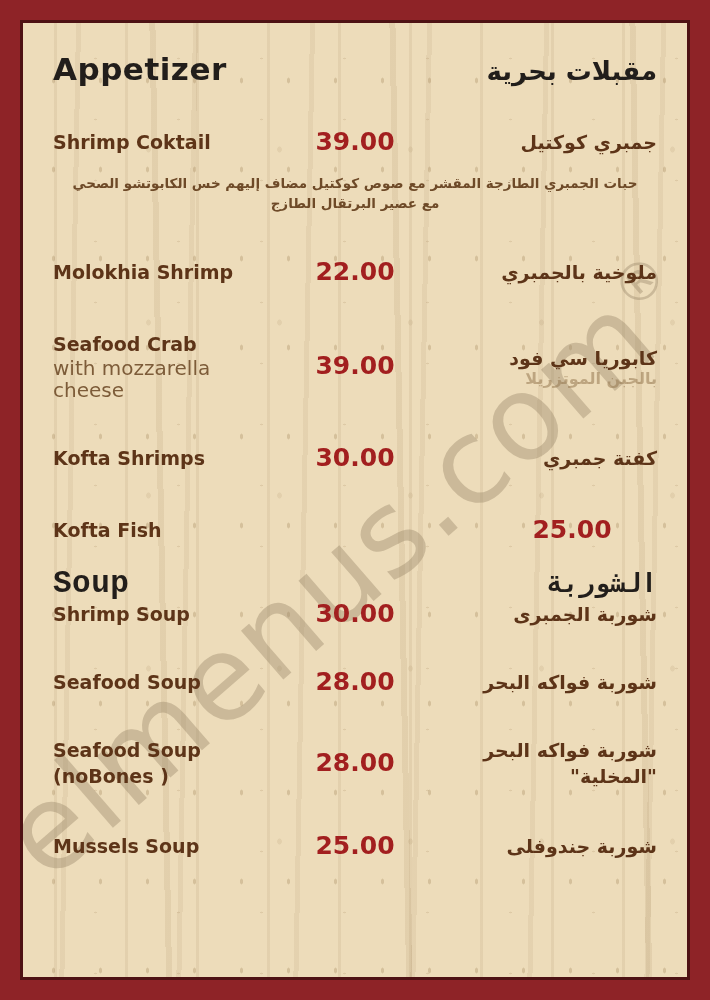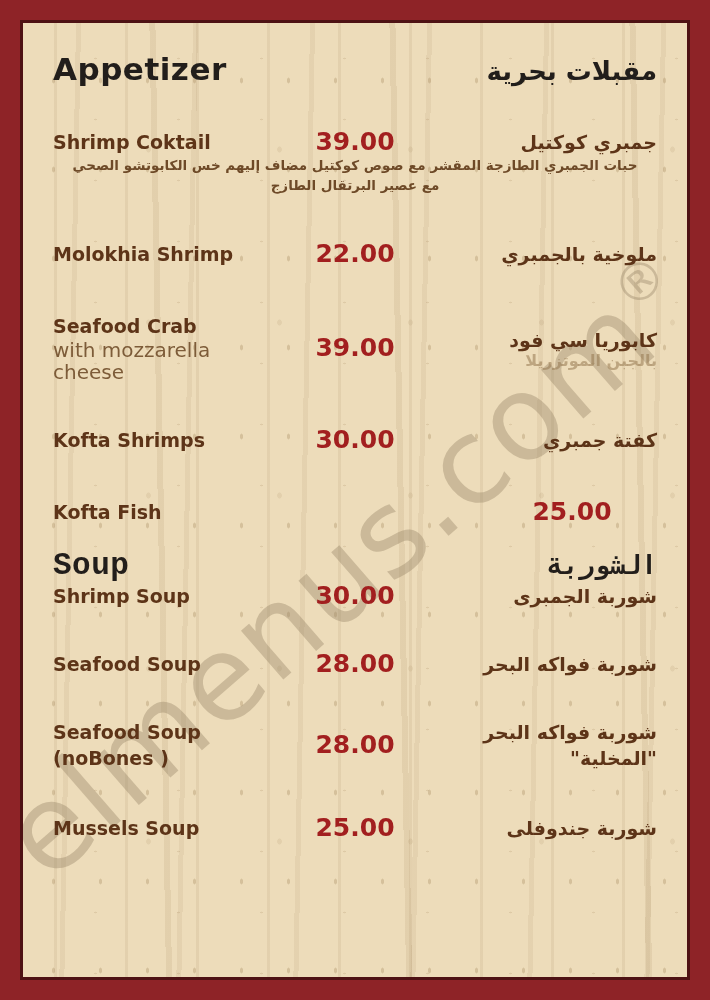--- a/index.html
+++ b/index.html
@@ -89,21 +89,21 @@
   }
   .desc-row {
     text-align: center; direction: rtl;
     font-size: 13.5px; font-weight: 600; color: #6e4a28;
     line-height: 20px; white-space: pre-line;
   }
 
   
   .mt-h1   { padding-top: 20px; }
   .mt-r1   { margin-top: 42px; align-items: flex-end; }
-  .mt-desc { }
+  .mt-desc { margin-top: 18px; }
   .mt-r2   { margin-top: 46px; }
   .mt-r3   { margin-top: 46px; }
   .mt-r4   { margin-top: 44px; gap: 24px; }
   .mt-r5   { margin-top: 46px; }
   .mt-h2   { margin-top: 23px; font-family: Liberation Mono, monospace; }
   .mt-r6   { }
   .mt-r7   { margin-top: 42px; }
   .mt-r8   { margin-top: 42px; }
   .mt-r9   { margin-top: 44px; }
 </style>

